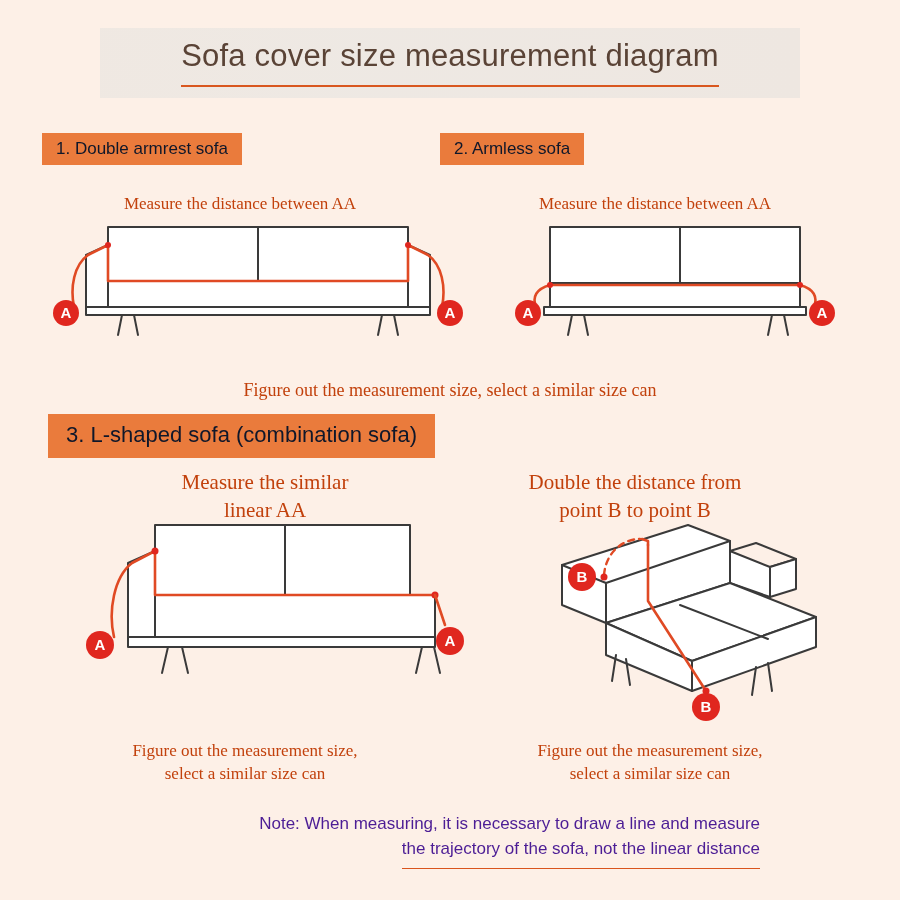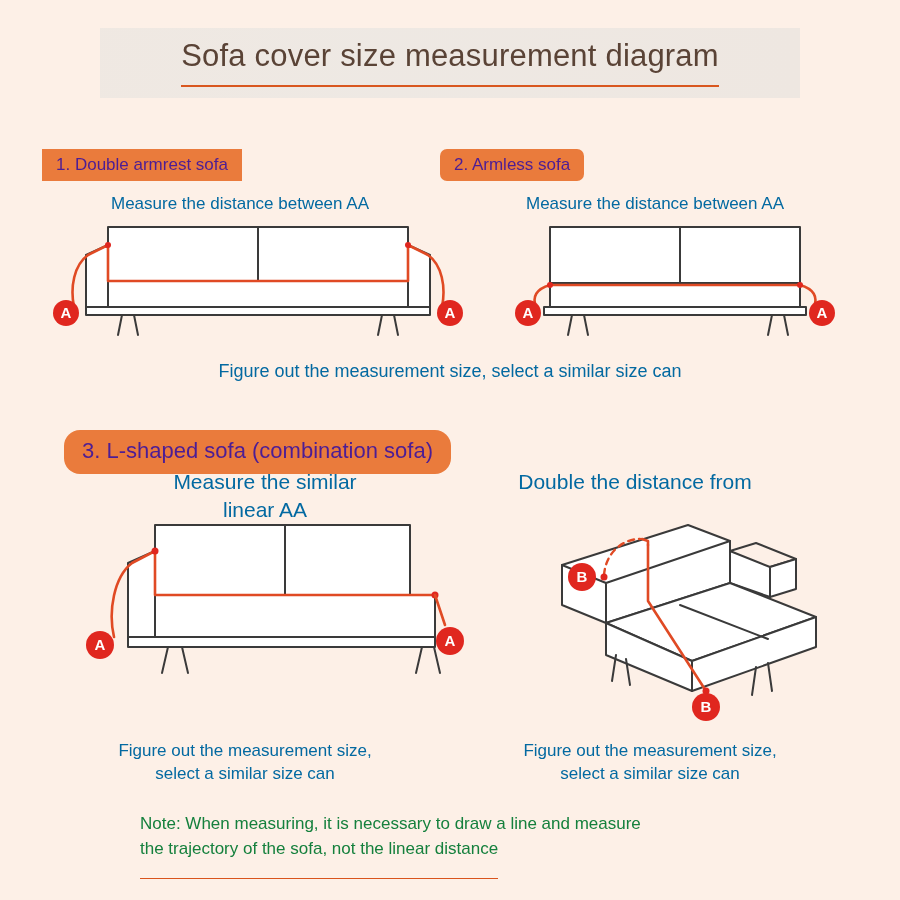--- a/index.html
+++ b/index.html
@@ -41,65 +41,65 @@
     padding-bottom: 12px;
     border-bottom: 2px solid #d9571f;
     line-height: 1.1;
     white-space: nowrap;
   }
 
   
   .tag {
     position: absolute;
     background: #ea7b3c;
-    color: #4c1d95;
+    color: #0f172a;
     font-size: 17px;
     padding: 7px 14px 8px 14px;
     white-space: nowrap;
     line-height: 1;
-    margin-top: 16px;
   }
   .tag.big {
     font-size: 22px;
     padding: 10px 18px 12px 18px;
   }
   #tag1 { left: 42px; top: 133px; }
-  #tag2 { left: 440px; top: 133px; border-radius: 7px; }
-  #tag3 { left: 64px; top: 414px; border-radius: 16px; }
+  #tag2 { left: 440px; top: 133px; }
+  #tag3 { left: 48px; top: 414px; }
 
   
   .cap {
     position: absolute;
     font-size: 17px;
-    color: #0369a1;
+    color: #c2410c;
     text-align: center;
     line-height: 1.35;
+    font-family: Liberation Serif, serif;
   }
   .cap.lg { font-size: 21px; }
   #cap1 { left: 40px; top: 193px; width: 400px; }
   #cap2 { left: 455px; top: 193px; width: 400px; }
-  #capmid { left: 150px; top: 359px; width: 600px; font-size: 18px; }
+  #capmid { left: 150px; top: 378px; width: 600px; font-size: 18px; }
   #cap3 { left: 100px; top: 468px; width: 330px; }
   #cap4 { left: 455px; top: 468px; width: 360px; }
   #foot1 { left: 50px; top: 740px; width: 390px; font-size: 17px; }
   #foot2 { left: 450px; top: 740px; width: 400px; font-size: 17px; }
 
   .note {
     position: absolute;
     left: 140px;
     top: 812px;
     width: 620px;
-    text-align: left;
+    text-align: right;
     font-size: 17px;
-    color: #15803d;
+    color: #4c1d95;
     line-height: 1.45;
   }
   .note .underline {
     border-bottom: 1.5px solid #d9541d;
-    padding-bottom: 17px;
+    padding-bottom: 7px;
     display: inline-block;
   }
 
   
   .fig { position: absolute; }
   #fig1 { left: 30px; top: 215px; }
   #fig2 { left: 500px; top: 215px; }
   #fig3 { left: 40px; top: 515px; }
   #fig4 { left: 520px; top: 505px; }
 
@@ -221,20 +221,21 @@
   </div>
 
   <div class="cap" id="capmid">Figure out the measurement size, select a similar size can</div>
 
   <div class="cap lg" id="cap3">
     <span>Measure the similar</span><br>
     <span>linear AA</span>
   </div>
   <div class="cap lg" id="cap4">
     <span>Double the distance from</span><br>
+    <span>point B to point B</span>
   </div>
 
   <div class="fig" id="fig3">
     <svg width="440" height="190" viewBox="0 0 440 190">
 
       <path class="sofa-fill" d="M115,10 L370,10 L370,85 L115,85 Z"></path>
       <path class="sofa-line" d="M245,10 L245,85"></path>
 
       <path class="sofa-fill" d="M88,48 L115,36 L115,122 L88,122 Z"></path>
 

